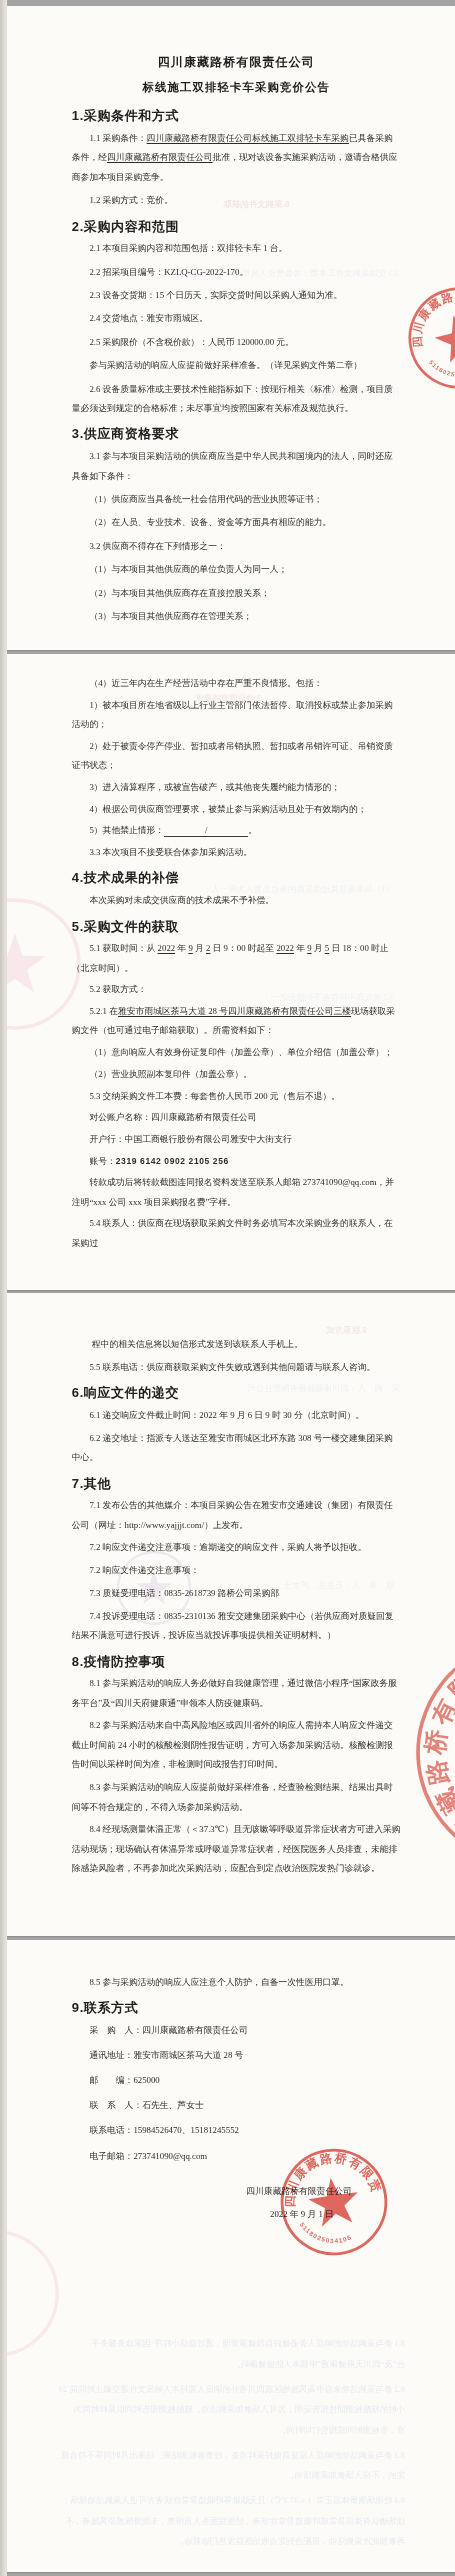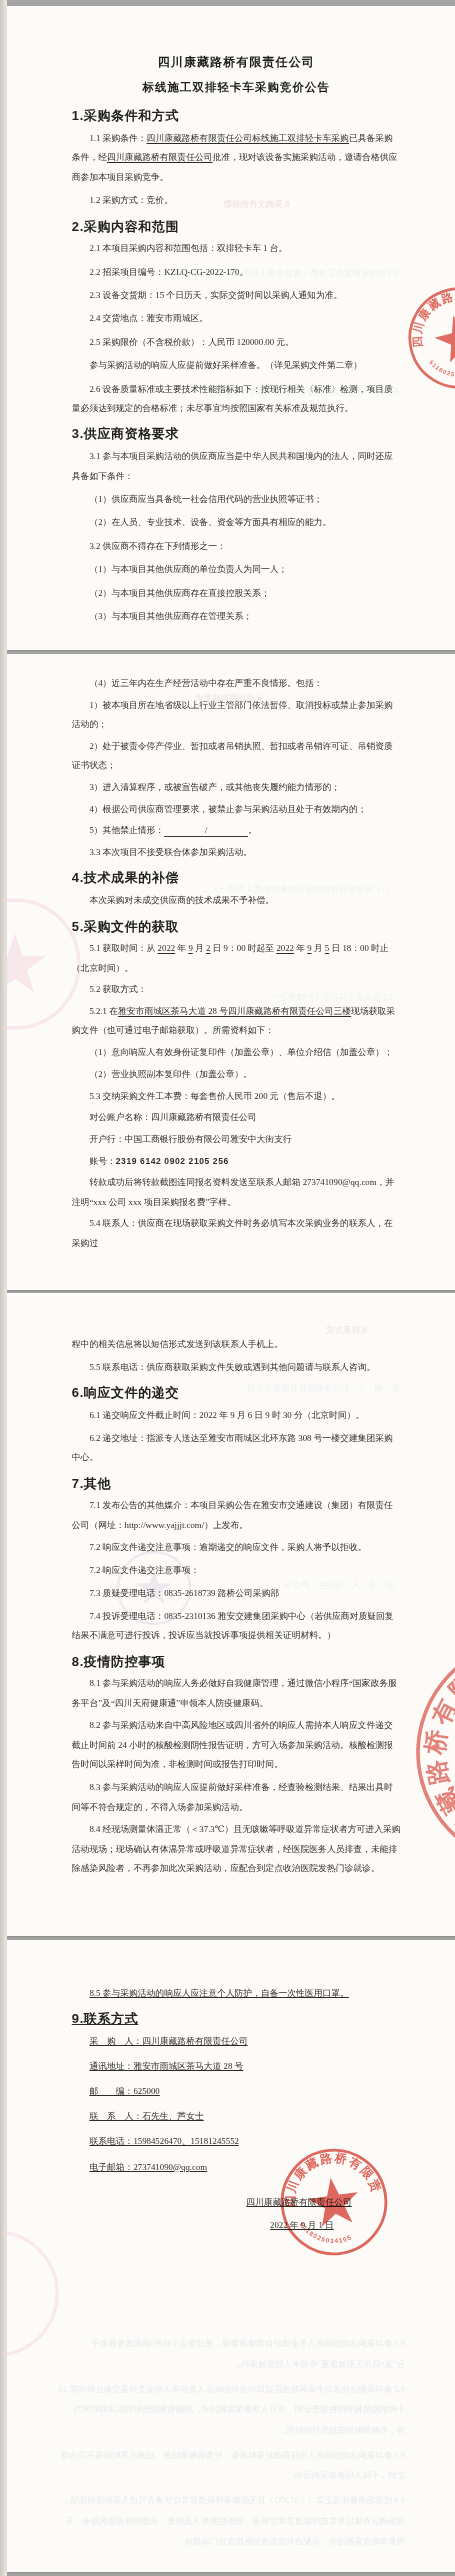--- a/index.html
+++ b/index.html
@@ -17,38 +17,38 @@
     background:#fcfbf8; overflow:hidden;
     box-shadow:0 0.6px 1.1px rgba(80,75,65,.25);
   }
   #page1 { top:5.7px;   height:644px; }
   #page2 { top:654px; height:636px; }
   #page3 { top:1293px; height:643px; }
   #page4 { top:1940px; height:632px; }
   .inner { position:relative; padding:48px 55px 0 65px; }
   #page2 .inner { padding-top:20px; }
   #page3 .inner { padding-top:42px; }
-  #page4 .inner { padding-top:44px;text-decoration:underline; }
+  #page4 .inner { padding-top:33px; }
 
   .t1, .t2 {
     text-align:center; font-family:"Liberation Sans","DejaVu Sans",sans-serif;
     font-weight:bold; color:#1f1e1c; letter-spacing:1.1px;
   }
   .t1 { font-size:12px; line-height:17px; margin:0 0 8px; }
   .t2 { font-size:11.4px; line-height:17px; margin:0 0 12.5px; }
 
   h2.sec {
     font-family:"Liberation Sans","DejaVu Sans",sans-serif;
     font-size:13px; line-height:15px; font-weight:bold; color:#232220;
     margin:8px 0 5.7px; letter-spacing:0.6px;
   }
   p.b { font-size:8.8px; line-height:19.4px; margin:0 0 4px; text-indent:17.6px; }
   #page2 p.b { margin-bottom:2.3px; }
   #page3 p.b { margin-bottom:3.4px; }
-  p.cont { text-indent:0; }
+  p.cont { text-indent:0;margin-left:20px; }
   .u { text-decoration:underline; text-underline-offset:2.3px; }
   .blank {
     display:inline-block; width:84px; border-bottom:0.6px solid #3a3834;
     text-align:center; text-indent:0; line-height:10.2px; vertical-align:baseline;
   }
   .num {
     font-family:"Liberation Sans","DejaVu Sans",sans-serif;
     font-weight:bold; letter-spacing:0.6px; font-size:8.5px;
   }
   .contact p.b { margin-bottom:5.7px; }

